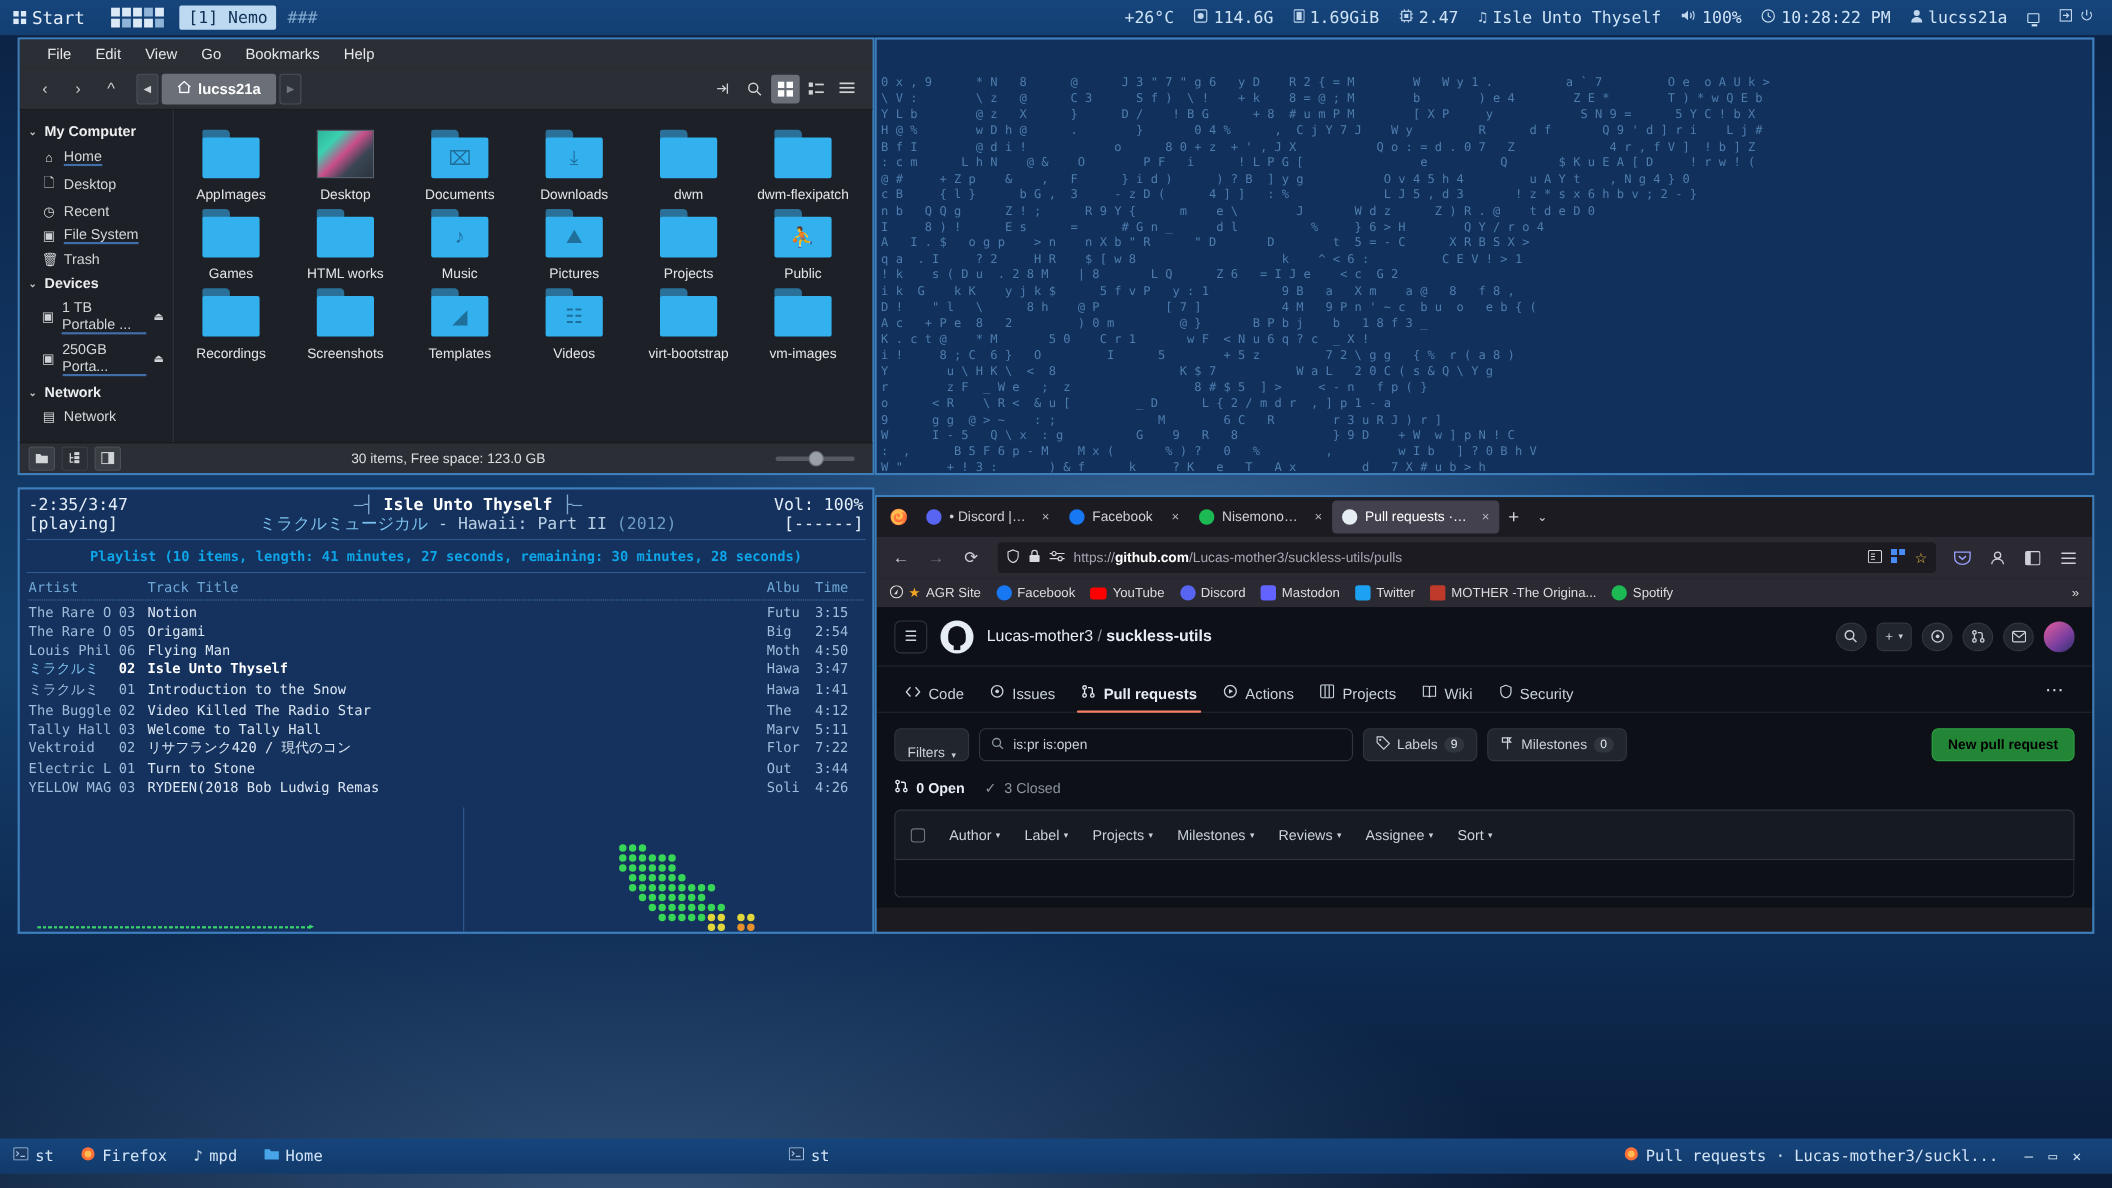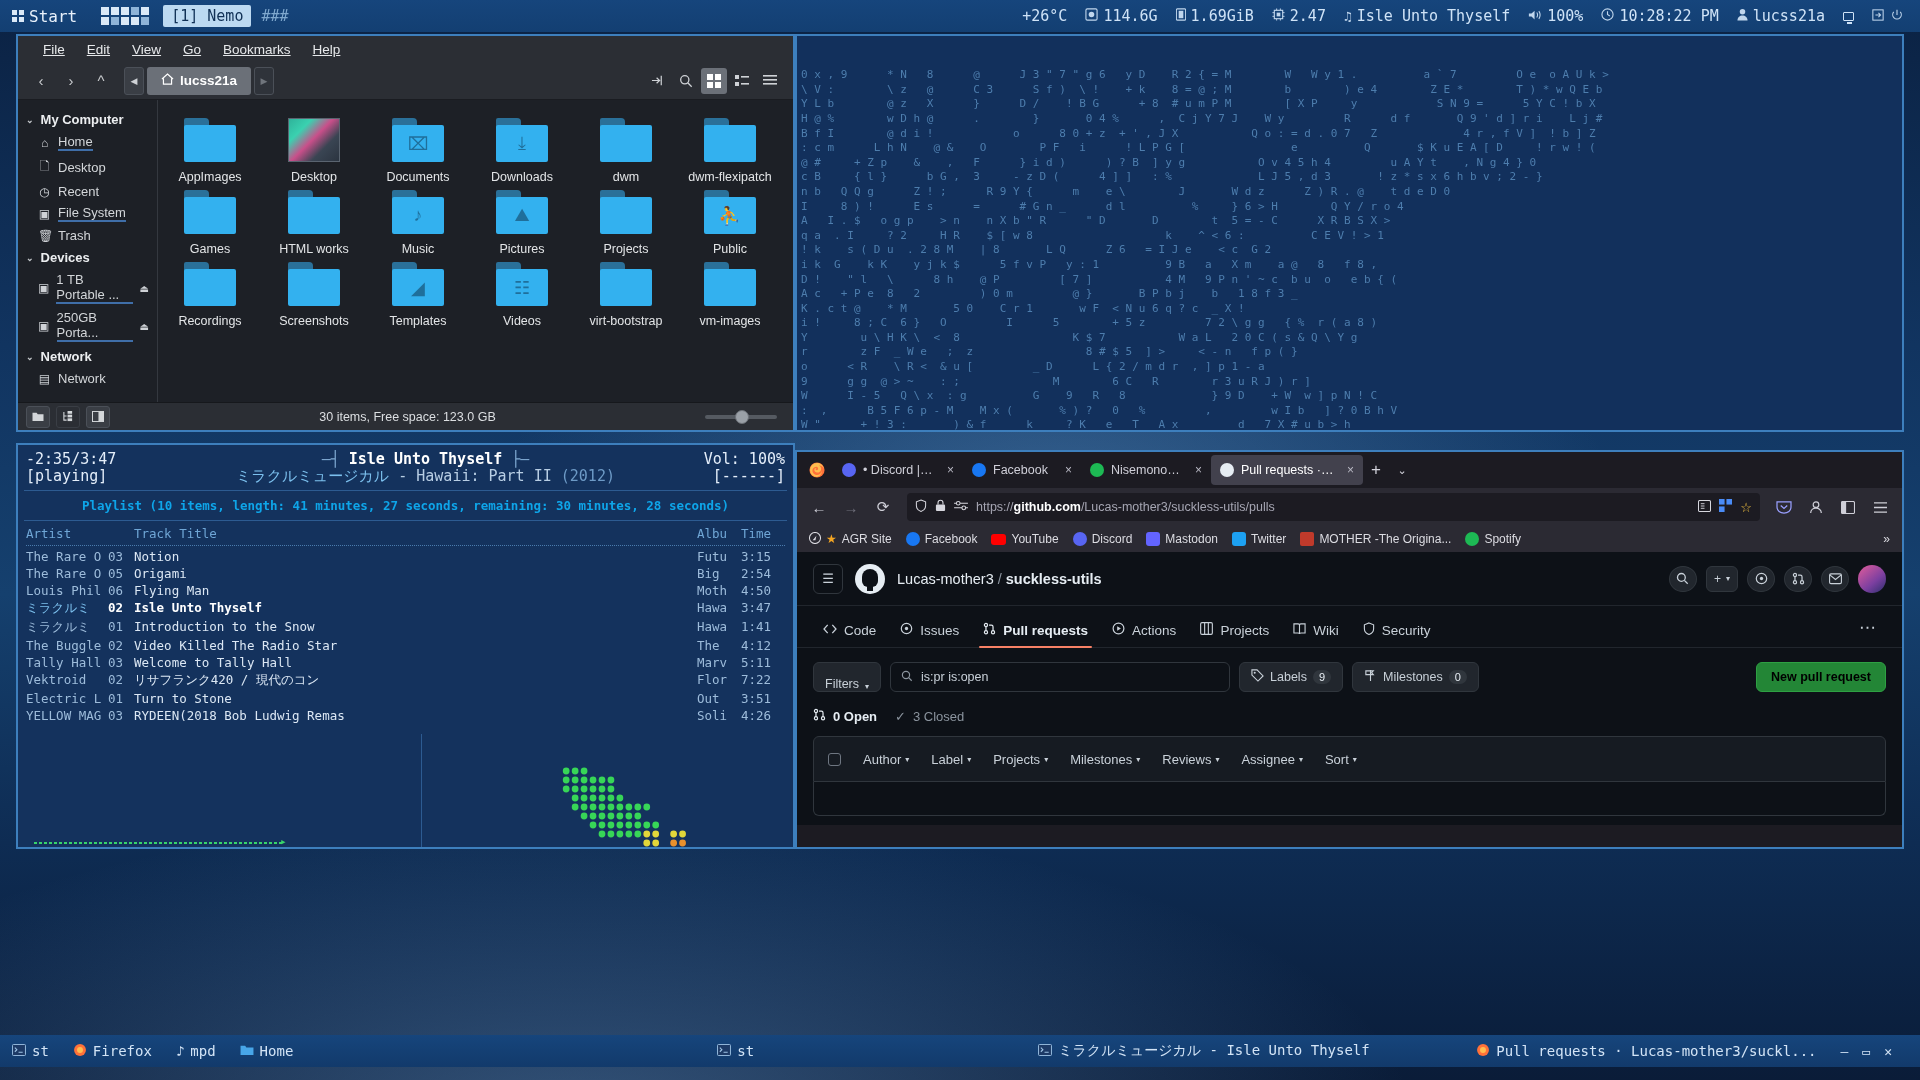--- a/index.html
+++ b/index.html
@@ -40,21 +40,21 @@
   .win-sq{ display:inline-block;width:11px;height:9px;border:1.6px solid #cfe3f7;border-radius:1px;position:relative;}
   .win-sq:after{content:"";position:absolute;left:3px;bottom:-4px;width:5px;height:2px;background:#cfe3f7;}
 
   
   .window { position:absolute; border:1px solid #2f6ca8; background:#1c1f26; }
 
   
   #nemo { left:16px; top:34px; width:779px; height:398px; background:#1d2026; display:flex; flex-direction:column; border:2px solid #3d7fbd;}
   .nemo-menu { height:26px; background:#2b2e34; display:flex; align-items:center; gap:0px; padding-left:14px;
     font-size:13.5px; color:#e6e8ea;}
-  .nemo-menu span { padding:3px 11px;text-decoration:underline; }
+  .nemo-menu span { padding:3px 11px; }
   .nemo-tool { height:38px; background:#2b2e34; display:flex; align-items:center; padding:0 10px; gap:4px; border-bottom:1px solid #1a1c21;}
   .navbtn { width:26px;height:26px;display:flex;align-items:center;justify-content:center;color:#c9cccf;font-size:15px;}
   .crumbbar { display:flex; align-items:center; margin-left:6px; }
   .crumb-arrow { width:20px;height:28px;background:#3a3e45;border:1px solid #4b5058;display:flex;align-items:center;justify-content:center;color:#cfd2d6;font-size:9px;border-radius:3px;}
   .crumb-arrow.right { background:#2f333a; color:#70757c; }
   .crumb-main { height:28px; background:#6b7078; color:#fff; display:flex;align-items:center;gap:6px;
     padding:0 14px; font-size:13.5px; font-weight:bold; border-radius:3px; margin:0 3px;}
   .nemo-tool-right { margin-left:auto; display:flex; align-items:center; gap:2px;}
   .tbtn { width:26px;height:26px;display:flex;align-items:center;justify-content:center;color:#cfd2d6;font-size:14px;border-radius:3px;}
   .tbtn.active { background:#6b7078; }
@@ -717,21 +717,21 @@
           <span class="c-num">02</span>
           <span class="c-title">リサフランク420 / 現代のコン</span>
           <span class="c-alb">Flor</span>
           <span class="c-time">7:22</span>
         </div>
         <div class="plrow">
           <span class="c-artist">Electric L</span>
           <span class="c-num">01</span>
           <span class="c-title">Turn to Stone</span>
           <span class="c-alb">Out</span>
-          <span class="c-time">3:51</span>
+          <span class="c-time">3:44</span>
         </div>
         <div class="plrow">
           <span class="c-artist">YELLOW MAG</span>
           <span class="c-num">03</span>
           <span class="c-title">RYDEEN(2018 Bob Ludwig Remas</span>
           <span class="c-alb">Soli</span>
           <span class="c-time">4:26</span>
         </div>
       </div>
     <div class="vizwrap">
@@ -1177,29 +1177,20 @@
     </div>
     <div class="bb-item" style="margin-left:400px">
       <span>
         <svg width="14" height="12" viewBox="0 0 15 13">
             <rect x="0.5" y="0.5" width="14" height="12" rx="1" fill="#1d3a66" stroke="#9fc4e6" stroke-width="1"></rect>
             <path d="M3 4l2.2 2.2L3 8.4M7 9h4.5" stroke="#9fc4e6" stroke-width="1.2" fill="none"></path>
           </svg>
       </span>
       <span>st</span>
     </div>
-    <div class="bb-item" style="margin-left:260px">
-      <span>
-        <svg width="14" height="12" viewBox="0 0 15 13">
-            <rect x="0.5" y="0.5" width="14" height="12" rx="1" fill="#1d3a66" stroke="#9fc4e6" stroke-width="1"></rect>
-            <path d="M3 4l2.2 2.2L3 8.4M7 9h4.5" stroke="#9fc4e6" stroke-width="1.2" fill="none"></path>
-          </svg>
-      </span>
-      <span>ミラクルミュージカル - Isle Unto Thyself</span>
-    </div>
     <div class="bb-right">
       <div class="bb-item">
         <span>
           <svg width="14" height="14" viewBox="0 0 16 16">
               <circle cx="8" cy="8" r="6.8" fill="#ff7139"></circle>
               <circle cx="8" cy="8" r="3.4" fill="#ffbd4f"></circle>
             </svg>
         </span>
         <span>Pull requests · Lucas-mother3/suckl...</span>
       </div>

